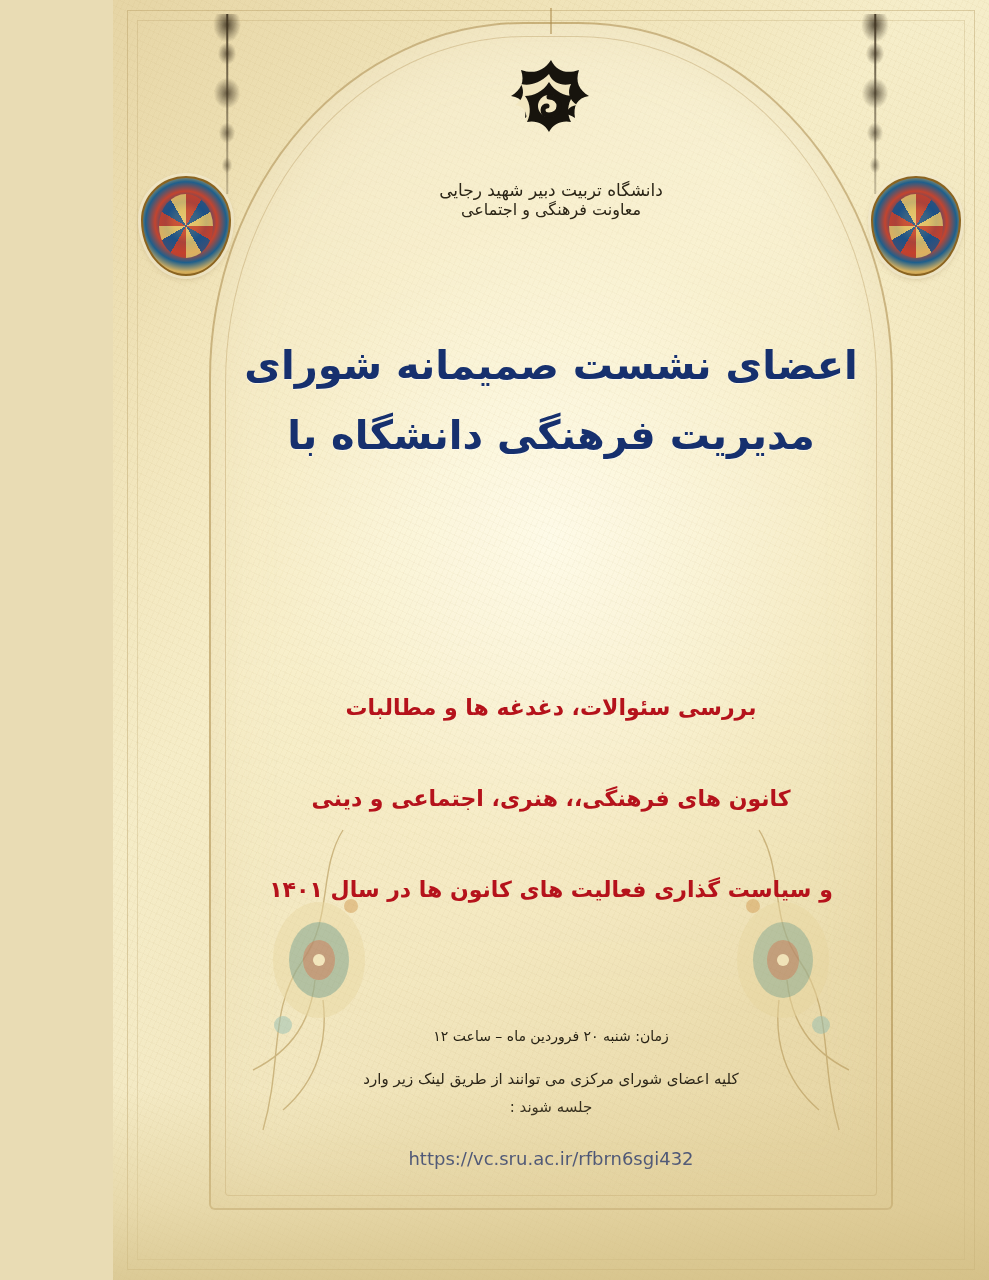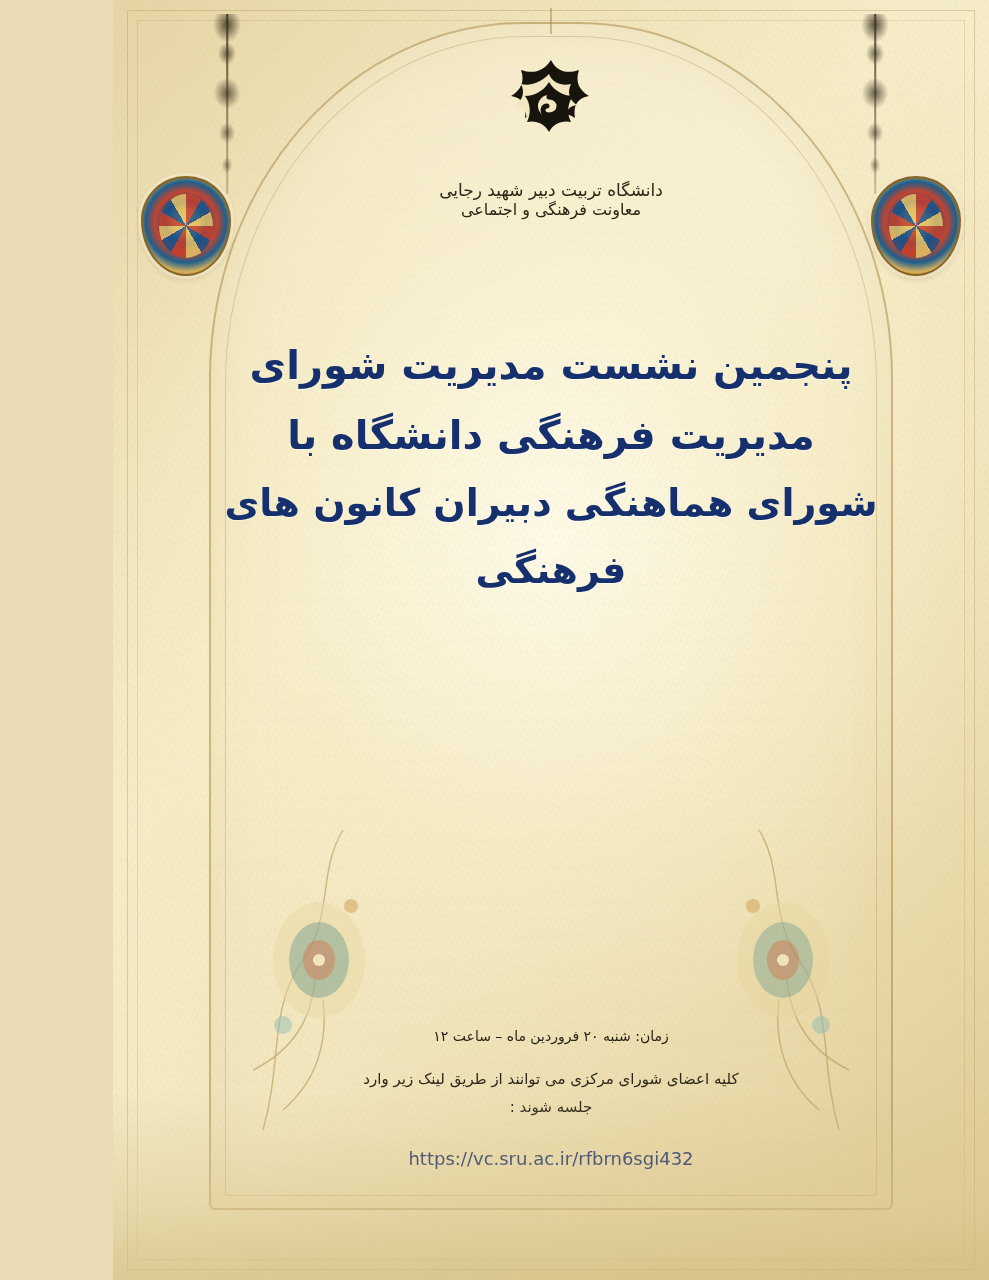--- a/index.html
+++ b/index.html
@@ -303,24 +303,28 @@
         <path d="M66 26 C72 36 82 40 90 40 C84 48 84 58 88 66 C79 64 70 68 66 76 C62 68 53 64 44 66 C48 58 48 48 42 40 C50 40 60 36 66 26 Z"></path>
         <circle cx="66" cy="50" r="11" fill="#f2e7c0"></circle>
         <path d="M66 41 C72 41 76 45 76 50 C76 56 71 59 66 59 C62 59 60 57 60 54 C60 51 62 50 64 50" fill="none" stroke="#17140d" stroke-width="5" stroke-linecap="round"></path>
       </g>
     </svg>
     <div class="org-name">دانشگاه تربیت دبیر شهید رجایی</div>
     <div class="org-sub">معاونت فرهنگی و اجتماعی</div>
   </div>
 
   <div class="title-block">
-    <div class="title-line l1">پنجمین نشست مدیریت شورای مدیریت فرهنگی دانشگاه با</div>
-    <div class="title-line l2">شورای هماهنگی دبیران کانون های فرهنگی</div>
-  </div>
-
+    <div class="title-line l1">اعضای نشست صمیمانه شورای مدیریت فرهنگی دانشگاه با</div>
+  </div>
+
+  <div class="agenda">
+    <div class="agenda-item">بررسی سئوالات، دغدغه ها و مطالبات</div>
+    <div class="agenda-item">کانون های فرهنگی،، هنری، اجتماعی و دینی</div>
+    <div class="agenda-item">و سیاست گذاری فعالیت های کانون ها در سال ۱۴۰۱</div>
+  </div>
 
   <div class="footer">
     <div class="time-line">زمان: شنبه ۲۰ فروردین ماه – ساعت ۱۲</div>
     <div class="note-line">کلیه اعضای شورای مرکزی می توانند از طریق لینک زیر وارد</div>
     <div class="note-line" style="margin-top:0">جلسه شوند :</div>
     <div class="link-line">
       <a href="#">https://vc.sru.ac.ir/rfbrn6sgi432</a>
     </div>
   </div>
 

